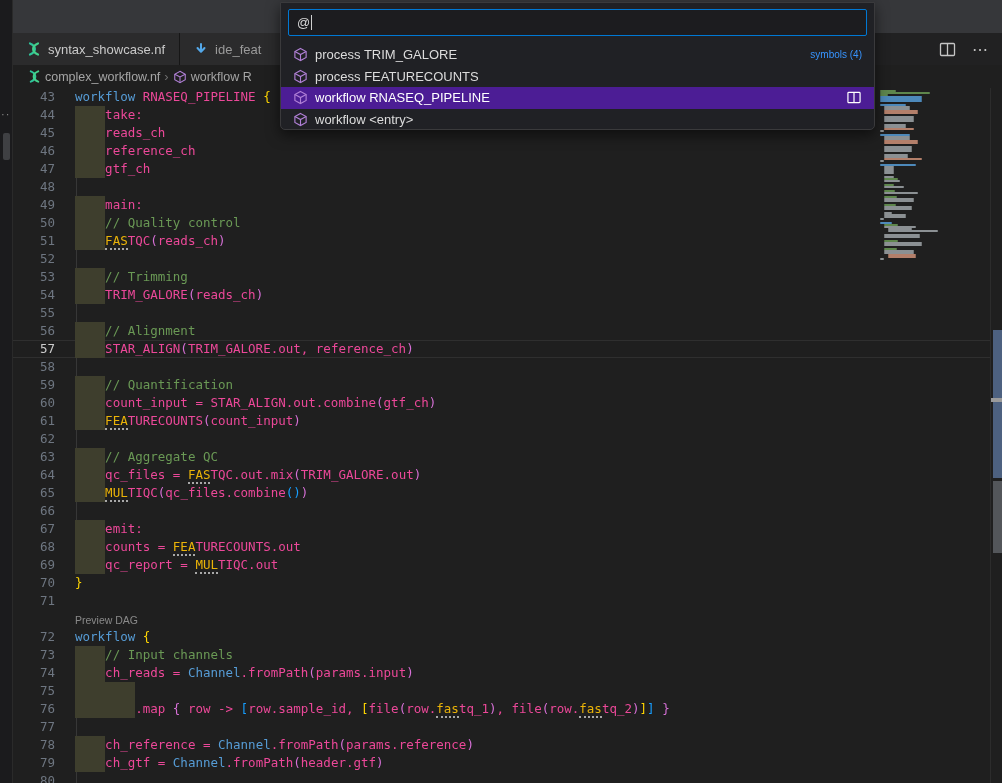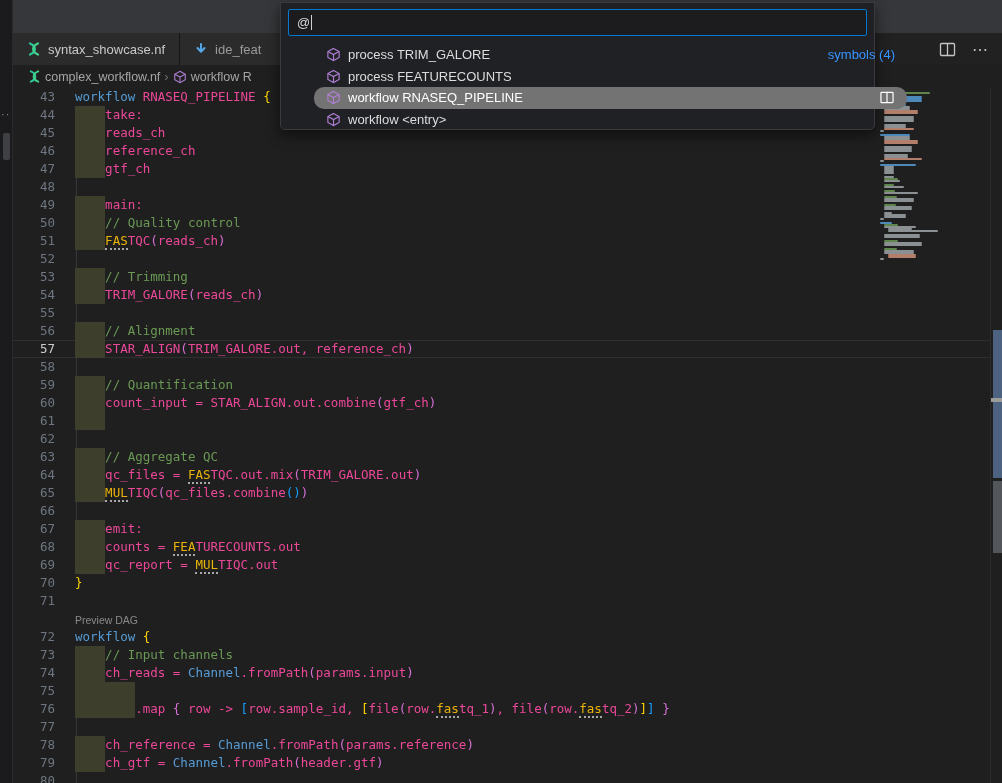--- a/index.html
+++ b/index.html
@@ -49,26 +49,26 @@
   
   #overview-ruler { position:absolute; left:990px; top:88px; width:12px; height:695px; border-left:1px solid #2c2c2c; }
   #scroll-thumb { position:absolute; left:2px; top:242px; width:10px; height:148px; background:#4d6180; }
   #ruler-marker { position:absolute; left:0; top:310px; width:12px; height:4px; background:#9b9b9b; }
   #ruler-block { position:absolute; left:2px; top:393px; width:10px; height:72px; background:#53565a; }
 
   
   #quick-open { position:absolute; left:280px; top:2px; width:595px; height:128px; background:#202125; border:1px solid #3a3a3c; border-radius:0 0 5px 5px; box-shadow:0 5px 14px rgba(0,0,0,.55); z-index:20; }
   #qo-input { position:absolute; left:7px; top:6px; width:579px; height:27px; background:#1c1c1f; border:1px solid #0078d4; border-radius:2px; display:flex; align-items:center; padding-left:8px; color:#d8d8d8; font-size:13px; }
   #qo-input .caret { display:inline-block; width:1px; height:15px; background:#cfcfcf; margin-left:1px; }
-  #qo-list { position:absolute; left:0; top:41px; width:100%;margin-left:33px; }
+  #qo-list { position:absolute; left:0; top:41px; width:100%; }
   .qo-row { height:21.5px; display:flex; align-items:center; gap:7px; padding:0 12px; color:#dcdcdc; font-size:13px; }
-  .qo-row.selected { background:#737373; color:#ffffff;border-radius:10px; }
+  .qo-row.selected { background:#4c1d95; color:#ffffff; }
   .qo-row .lbl { flex:0 0 auto; }
   .qo-row .spacer { flex:1; }
-  .qo-row .badge { color:#3794ff; font-size:13px; }
+  .qo-row .badge { color:#3794ff; font-size:10px; }
   .qo-row svg { flex:0 0 auto; display:block; }
 </style>
 </head>
 <body>
 
 <div id="stage">
 
   <div id="left-rail">
     <div class="dots">··</div>
     <div class="grip"></div>
@@ -126,21 +126,21 @@
       <div class="code-line"><span class="ln">51</span><div class="indent-block" style="width: 30.08px;"></div><span class="code"><span class="tok-d">    </span><span class="tok-h">FAS</span><span class="tok-d">TQC</span><span class="tok-p">(</span><span class="tok-d">reads_ch</span><span class="tok-p">)</span></span></div>
       <div class="code-line"><span class="ln">52</span><div class="indent-guide"></div><span class="code"></span></div>
       <div class="code-line"><span class="ln">53</span><div class="indent-block" style="width: 30.08px;"></div><span class="code"><span class="tok-c">    // Trimming</span></span></div>
       <div class="code-line"><span class="ln">54</span><div class="indent-block" style="width: 30.08px;"></div><span class="code"><span class="tok-d">    TRIM_GALORE</span><span class="tok-p">(</span><span class="tok-d">reads_ch</span><span class="tok-p">)</span></span></div>
       <div class="code-line"><span class="ln">55</span><div class="indent-guide"></div><span class="code"></span></div>
       <div class="code-line"><span class="ln">56</span><div class="indent-block" style="width: 30.08px;"></div><span class="code"><span class="tok-c">    // Alignment</span></span></div>
       <div class="code-line active"><span class="ln">57</span><div class="indent-block" style="width: 30.08px;"></div><span class="code"><span class="tok-d">    STAR_ALIGN</span><span class="tok-p">(</span><span class="tok-d">TRIM_GALORE.out, reference_ch</span><span class="tok-p">)</span></span></div>
       <div class="code-line"><span class="ln">58</span><div class="indent-guide"></div><span class="code"></span></div>
       <div class="code-line"><span class="ln">59</span><div class="indent-block" style="width: 30.08px;"></div><span class="code"><span class="tok-c">    // Quantification</span></span></div>
       <div class="code-line"><span class="ln">60</span><div class="indent-block" style="width: 30.08px;"></div><span class="code"><span class="tok-d">    count_input = STAR_ALIGN.out.combine</span><span class="tok-p">(</span><span class="tok-d">gtf_ch</span><span class="tok-p">)</span></span></div>
-      <div class="code-line"><span class="ln">61</span><div class="indent-block" style="width: 30.08px;"></div></div>
+      <div class="code-line"><span class="ln">61</span><div class="indent-block" style="width: 30.08px;"></div><span class="code"><span class="tok-d">    </span><span class="tok-h">FEA</span><span class="tok-d">TURECOUNTS</span><span class="tok-p">(</span><span class="tok-d">count_input</span><span class="tok-p">)</span></span></div>
       <div class="code-line"><span class="ln">62</span><div class="indent-guide"></div><span class="code"></span></div>
       <div class="code-line"><span class="ln">63</span><div class="indent-block" style="width: 30.08px;"></div><span class="code"><span class="tok-c">    // Aggregate QC</span></span></div>
       <div class="code-line"><span class="ln">64</span><div class="indent-block" style="width: 30.08px;"></div><span class="code"><span class="tok-d">    qc_files = </span><span class="tok-h">FAS</span><span class="tok-d">TQC.out.mix</span><span class="tok-p">(</span><span class="tok-d">TRIM_GALORE.out</span><span class="tok-p">)</span></span></div>
       <div class="code-line"><span class="ln">65</span><div class="indent-block" style="width: 30.08px;"></div><span class="code"><span class="tok-d">    </span><span class="tok-h">MUL</span><span class="tok-d">TIQC</span><span class="tok-p">(</span><span class="tok-d">qc_files.combine</span><span class="tok-u">()</span><span class="tok-p">)</span></span></div>
       <div class="code-line"><span class="ln">66</span><div class="indent-guide"></div><span class="code"></span></div>
       <div class="code-line"><span class="ln">67</span><div class="indent-block" style="width: 30.08px;"></div><span class="code"><span class="tok-d">    emit:</span></span></div>
       <div class="code-line"><span class="ln">68</span><div class="indent-block" style="width: 30.08px;"></div><span class="code"><span class="tok-d">    counts = </span><span class="tok-h">FEA</span><span class="tok-d">TURECOUNTS.out</span></span></div>
       <div class="code-line"><span class="ln">69</span><div class="indent-block" style="width: 30.08px;"></div><span class="code"><span class="tok-d">    qc_report = </span><span class="tok-h">MUL</span><span class="tok-d">TIQC.out</span></span></div>
       <div class="code-line"><span class="ln">70</span><span class="code"><span class="tok-y">}</span></span></div>
       <div class="code-line"><span class="ln">71</span><span class="code"></span></div>

